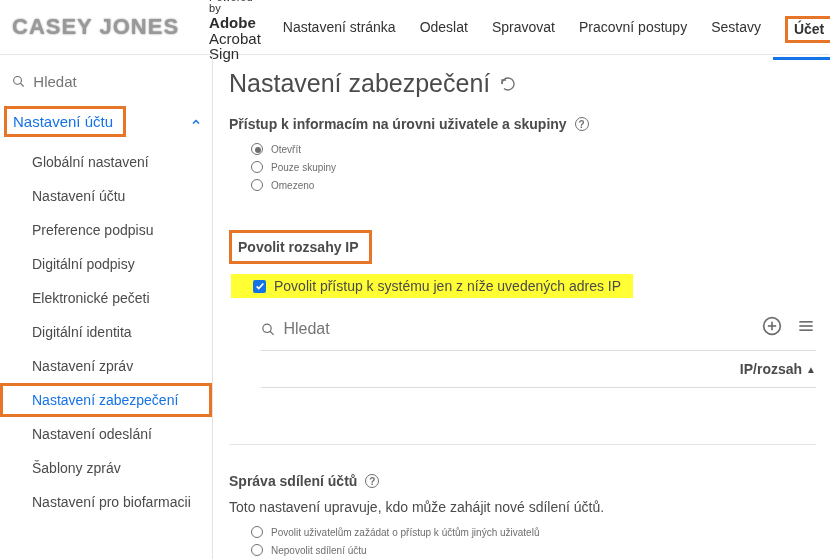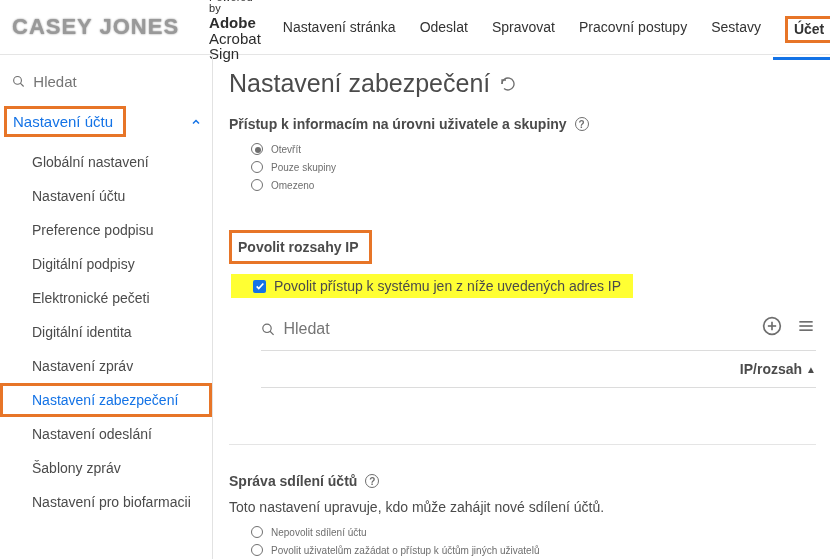--- a/index.html
+++ b/index.html
@@ -391,22 +391,22 @@
     
     <div class="share-section">
       <div class="section-label" style="margin-top:12px">
         <span>Správa sdílení účtů</span>
         <span class="help-icon" style="width:14px;height:14px;font-size:10px;margin-left:2px">?</span>
       </div>
       <div class="share-desc">Toto nastavení upravuje, kdo může zahájit nové sdílení účtů.</div>
       <div class="radio-list">
         <div class="radio-row">
           <span class="radio"></span>
-          <span>Nepovolit sdílení účtu</span>
+          <span>Povolit uživatelům zažádat o přístup k účtům jiných uživatelů</span>
         </div>
         <div class="radio-row">
           <span class="radio"></span>
-          <span>Povolit uživatelům zažádat o přístup k účtům jiných uživatelů</span>
+          <span>Nepovolit sdílení účtu</span>
         </div>
       </div>
     </div>
   </section>
 </div>
 
 </body></html>

